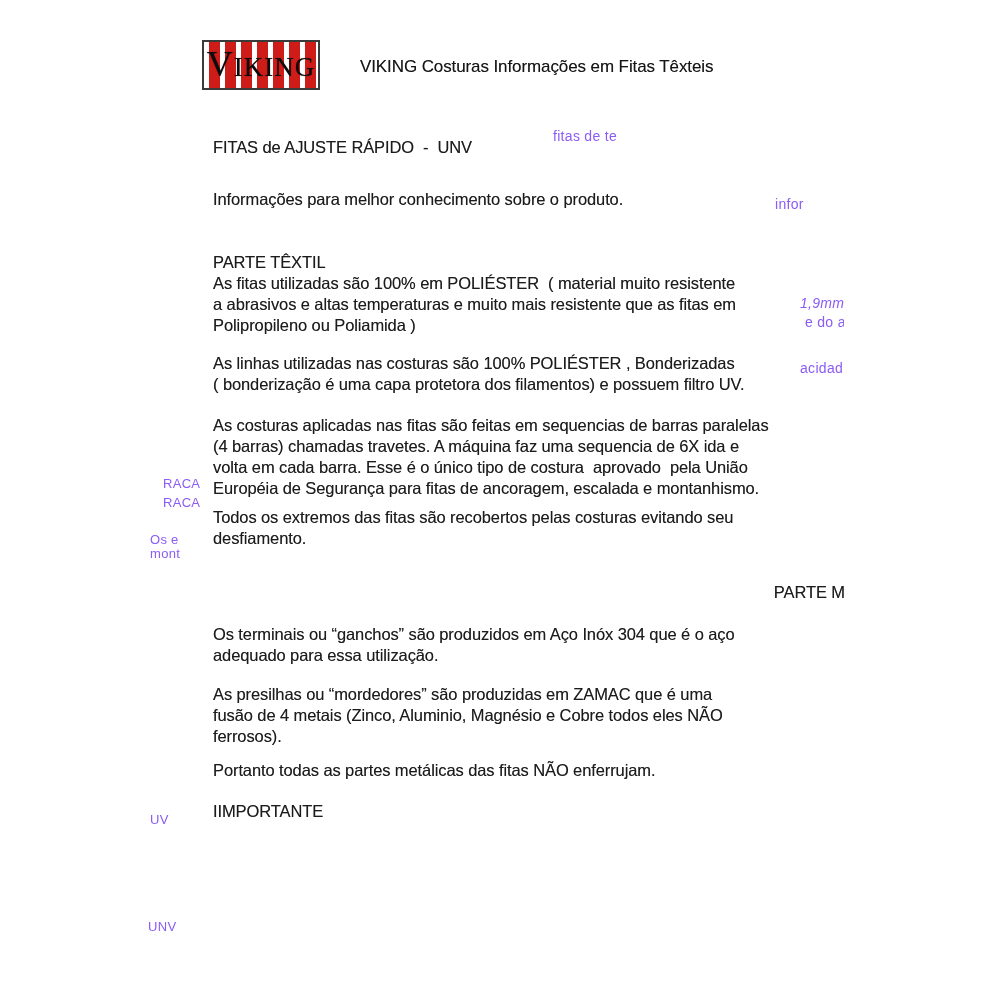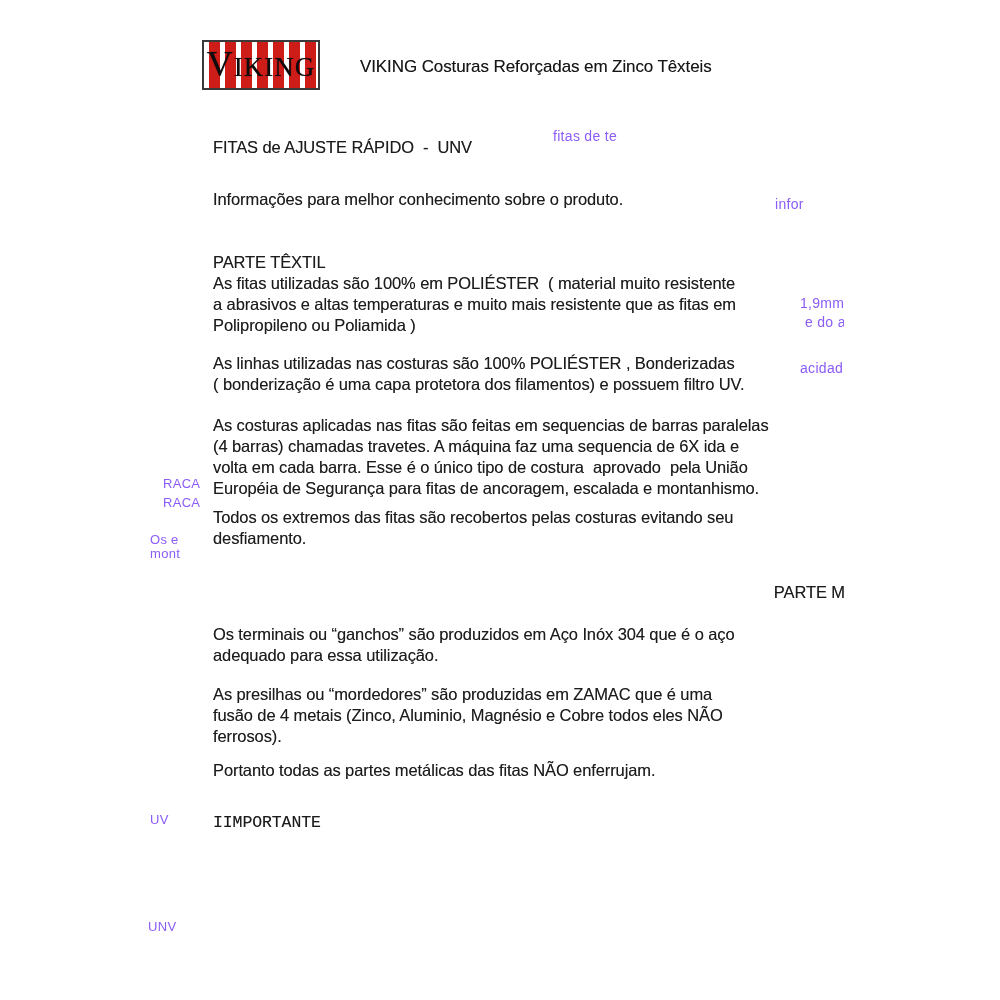--- a/index.html
+++ b/index.html
@@ -73,21 +73,21 @@
   .intro       { margin-top: 31px; }
   .h-textil    { margin-top: 42px; }
   .p-1         { }
   .p-2         { margin-top: 17px; }
   .p-3         { margin-top: 20px; }
   .p-4         { margin-top: 8px; }
   .h-metalica  { margin-top: 33px; text-align: right; }
   .p-5         { margin-top: 21px; }
   .p-6         { margin-top: 18px; }
   .p-7         { margin-top: 13px; }
-  .h-important { margin-top: 31px; font-family: Liberation Mono, monospace; }
+  .h-important { margin-top: 20px; }
   .p-8         { margin-top: 0; }
 
   
   .ghost {
     position: absolute;
     color: #8b5cf6;
     filter: blur(0.4px);
     font-size: 14px;
     letter-spacing: 0.3px;
     white-space: pre;
@@ -96,21 +96,21 @@
 </style>
 </head>
 <body>
 
 <div class="page">
 
   <div>
     <div class="logo" style="--stripe: #ce1c18; border-color: rgb(58, 58, 58);">
       <div class="logo-text">VIKING</div>
     </div>
-    <div class="header-title">VIKING Costuras Reforçadas em Zinco Têxteis</div>
+    <div class="header-title">VIKING Costuras Informações em Fitas Têxteis</div>
   </div>
 
   <div class="content">
     <div class="doc-title">FITAS de AJUSTE RÁPIDO  -  UNV</div>
 
     <p class="intro">Informações para melhor conhecimento sobre o produto.</p>
 
     <div class="h-textil">PARTE TÊXTIL</div>
 
     <p class="p-1">As fitas utilizadas são 100% em POLIÉSTER  ( material muito resistente
@@ -138,21 +138,21 @@
 ferrosos).</p>
 
     <p class="p-7">Portanto todas as partes metálicas das fitas NÃO enferrujam.</p>
 
     <div class="h-important">IIMPORTANTE</div>
 
   </div>
 
   <span class="ghost" style="left:553px; top:128px;">fitas de te</span>
   <span class="ghost" style="left:775px; top:196px;">infor</span>
-  <span class="ghost" style="left:800px; top:295px;">1,9mm</span>
+  <span class="ghost" style="left:800px; top:295px;font-style:italic;">1,9mm</span>
   <span class="ghost" style="left:805px; top:314px;">e do a</span>
   <span class="ghost" style="left:800px; top:360px;">acidad</span>
   <span class="ghost" style="left:163px; top:476px; font-size:13px;">RACA</span>
   <span class="ghost" style="left:163px; top:495px; font-size:13px;">RACA</span>
   <span class="ghost" style="left:150px; top:532px; font-size:13px;">Os e</span>
   <span class="ghost" style="left:150px; top:546px; font-size:13px;">mont</span>
   <span class="ghost" style="left:150px; top:812px; font-size:13px;">UV</span>
   <span class="ghost" style="left:148px; top:919px; font-size:13px;">UNV</span>
 
 </div>

